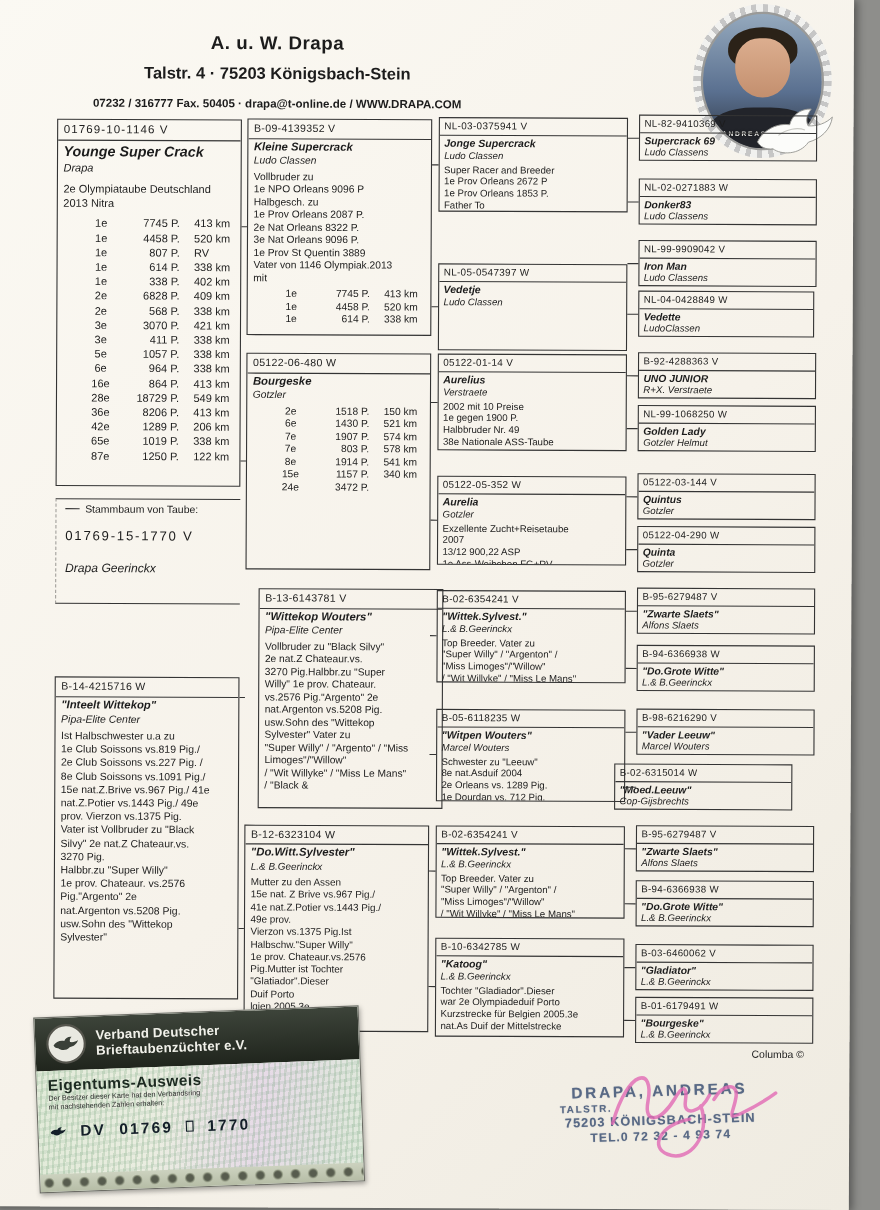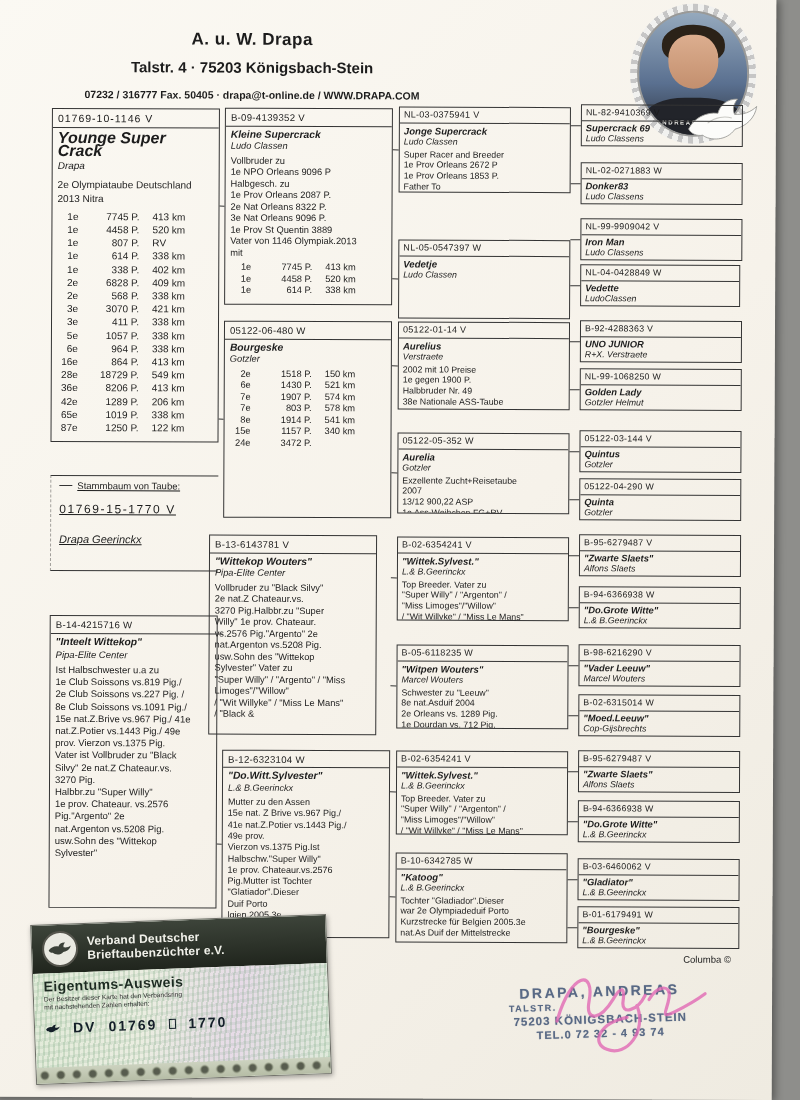--- a/index.html
+++ b/index.html
@@ -39,40 +39,40 @@
   
   .box { position:absolute; border:1px solid #343434; padding:3px 5px; overflow:hidden;
     font-size:9.3px; line-height:11.5px; }
   .box .ring { font-size:9.6px; letter-spacing:.3px; border-bottom:1px solid #343434;
     margin:0 -5px 2px; padding:0 0 2px 5px; }
   .box .pname { font-weight:bold; font-style:italic; font-size:10.3px; line-height:12.5px; }
   .box .breeder { font-style:italic; margin-bottom:3px; }
   .box .body { white-space:pre-line; }
   .results { margin-top:3px; }
   .rrow { display:flex; }
-  .rrow .pos   { width:26px; text-align:right; padding-right:5px; }
+  .rrow .pos   { width:26px; text-align:center; padding-right:5px;margin-left:24px; }
   .rrow .birds { width:56px; text-align:right; }
   .rrow .km    { padding-left:13px; }
   .big { font-size:10px; line-height:13.2px; }
   .big .ring { font-size:10.5px; letter-spacing:1px; margin:0 -5px 4px; }
-  .big .pname { font-size:16px; margin-bottom:2px; }
+  .big .pname { font-size:13px; margin-bottom:2px; }
   .big .breeder { margin-bottom:6px; }
   .big .body { margin-bottom:5px; }
   .g3 { font-size:8.8px; line-height:10.8px; padding:2px 4px; }
   .g3 .ring { font-size:9px; margin:0 -4px 2px; padding-left:4px; }
   .g3 .pname { font-size:9.6px; line-height:11px; }
   .g3 .breeder { margin-bottom:2px; }
   .sbox { font-size:8.8px; line-height:10.6px; padding:2px 4px; }
   .sbox .ring { font-size:8.8px; margin:0 -4px 2px; padding-left:4px; }
   .sbox .pname { font-size:9.4px; line-height:10.8px; }
   .sbox .breeder { margin-bottom:0; }
   
-  .subject { position:absolute; left:55px; top:480px; width:168px; height:96px;
+  .subject { position:absolute; left:55px; top:458px; width:168px; height:96px;
     border-top:1px solid #343434; border-bottom:1px solid #343434;
-    border-left:1px dashed rgba(0,0,0,.35); padding:4px 8px;text-decoration:underline; }
+    border-left:1px dashed rgba(0,0,0,.35); padding:4px 8px; }
   .subject-label { font-size:9.5px; }
   .subject-label::before { content:""; display:inline-block; width:13px; height:1px;
     background:#343434; vertical-align:3px; margin-right:5px; }
   .subject-ring { font-size:12px; letter-spacing:1.6px; margin-top:11px; }
   .subject-breeder { font-style:italic; font-size:11px; margin-top:17px; }
   .conn { position:absolute; height:1px; background:#343434; }
   
   .columba { position:absolute; left:690px; top:956px; font-size:9.5px; color:#222; }
   .sticker { position:absolute; left:40px; top:924px; width:296px; height:160px;
     transform:rotate(-2.4deg); border:1px solid #6d6d66; overflow:hidden;
@@ -318,21 +318,21 @@
           <span class="km">340 km</span>
       </div>
         <div class="rrow">
         <span class="pos">24e</span>
           <span class="birds">3472 P.</span>
           <span class="km"></span>
       </div>
       </div>
   </div>
 
-  <div class="box" style="left:214px;top:539px;width:168px;height:200px">
+  <div class="box" style="left:240px;top:539px;width:168px;height:200px">
     <div class="ring">B-13-6143781 V</div>
     <div class="pname">"Wittekop Wouters"</div>
     <div class="breeder">Pipa-Elite Center</div>
     <div class="body">Vollbruder zu "Black Silvy"
 2e nat.Z Chateaur.vs.
 3270 Pig.Halbbr.zu "Super
 Willy" 1e prov. Chateaur.
 vs.2576 Pig."Argento" 2e
 nat.Argenton vs.5208 Pig.
 usw.Sohn des "Wittekop
@@ -478,21 +478,21 @@
   <div class="box sbox" style="left:584px;top:589px;width:162px;height:42px">
     <div class="ring">B-94-6366938 W</div>
     <div class="pname">"Do.Grote Witte"</div>
     <div class="breeder">L.&amp; B.Geerinckx</div>
   </div>
   <div class="box sbox" style="left:584px;top:647px;width:162px;height:42px">
     <div class="ring">B-98-6216290 V</div>
     <div class="pname">"Vader Leeuw"</div>
     <div class="breeder">Marcel Wouters</div>
   </div>
-  <div class="box sbox" style="left:584px;top:697px;width:162px;height:42px">
+  <div class="box sbox" style="left:564px;top:697px;width:162px;height:42px">
     <div class="ring">B-02-6315014 W</div>
     <div class="pname">"Moed.Leeuw"</div>
     <div class="breeder">Cop-Gijsbrechts</div>
   </div>
   <div class="box sbox" style="left:584px;top:753px;width:162px;height:42px">
     <div class="ring">B-95-6279487 V</div>
     <div class="pname">"Zwarte Slaets"</div>
     <div class="breeder">Alfons Slaets</div>
   </div>
   <div class="box sbox" style="left:584px;top:803px;width:162px;height:42px">

